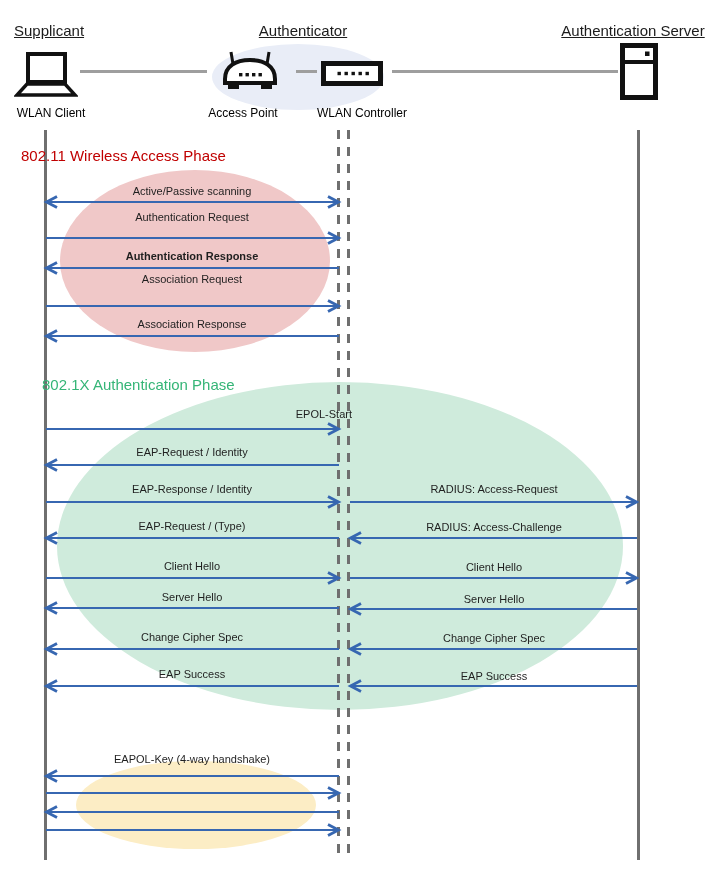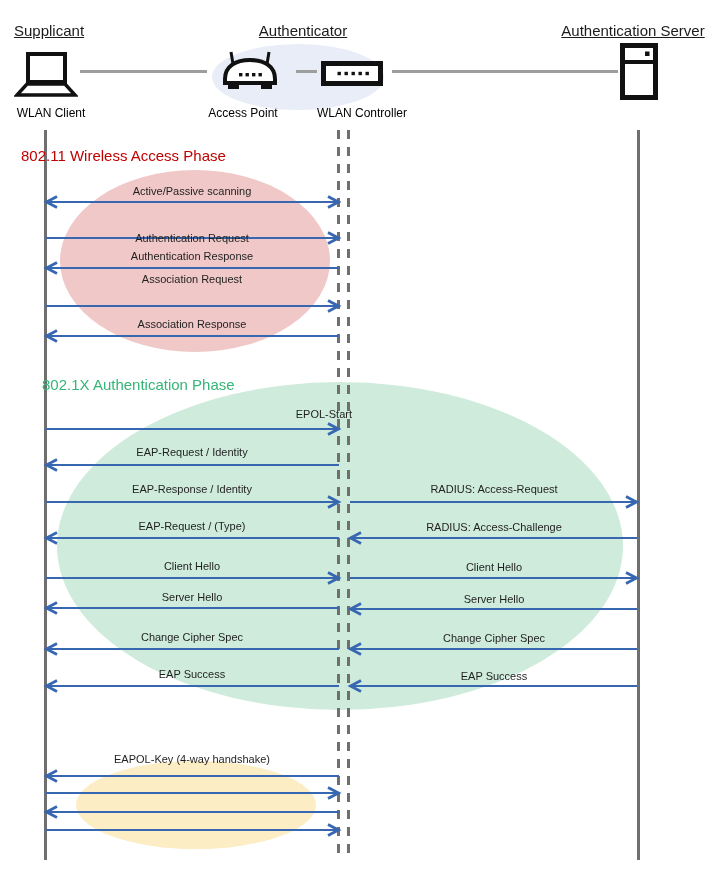--- a/index.html
+++ b/index.html
@@ -133,22 +133,22 @@
       <path d="M 46 793 H 339" stroke="#3767B1" stroke-width="2.2" fill="none"></path>
       <path d="M 328 787.5 L 338.5 793 L 328 798.5 " stroke="#3767B1" stroke-width="2.8" fill="none"></path>
       <path d="M 46 812 H 339" stroke="#3767B1" stroke-width="2.2" fill="none"></path>
       <path d="M 57 806.5 L 46.5 812 L 57 817.5" stroke="#3767B1" stroke-width="2.8" fill="none"></path>
       <path d="M 46 830 H 339" stroke="#3767B1" stroke-width="2.2" fill="none"></path>
       <path d="M 328 824.5 L 338.5 830 L 328 835.5 " stroke="#3767B1" stroke-width="2.8" fill="none"></path>
     </svg>
 
   <div id="label-layer">
       <div class="msg-label" style="left: 32px; top: 182px; color: rgb(31, 31, 31);">Active/Passive scanning</div>
-      <div class="msg-label" style="left: 32px; top: 229px; color: rgb(31, 31, 31);">Authentication Request</div>
-      <div class="msg-label" style="left: 32px; top: 247px; color: rgb(31, 31, 31);">Authentication Response</div>
+      <div class="msg-label" style="left: 32px; top: 208px; color: rgb(31, 31, 31);">Authentication Request</div>
+      <div class="msg-label" style="left: 32px; top: 247px; color: rgb(31, 31, 31); font-weight: bold;">Authentication Response</div>
       <div class="msg-label" style="left: 32px; top: 270px; color: rgb(31, 31, 31);">Association Request</div>
       <div class="msg-label" style="left: 32px; top: 315px; color: rgb(31, 31, 31);">Association Response</div>
       <div class="msg-label" style="left: 32px; top: 405px; color: rgb(31, 31, 31); text-align: right;">EPOL-Start</div>
       <div class="msg-label" style="left: 32px; top: 443px; color: rgb(31, 31, 31);">EAP-Request / Identity</div>
       <div class="msg-label" style="left: 32px; top: 480px; color: rgb(31, 31, 31);">EAP-Response / Identity</div>
       <div class="msg-label" style="left: 334px; top: 480px; color: rgb(31, 31, 31);">RADIUS: Access-Request</div>
       <div class="msg-label" style="left: 32px; top: 517px; color: rgb(31, 31, 31);">EAP-Request / (Type)</div>
       <div class="msg-label" style="left: 334px; top: 518px; color: rgb(31, 31, 31);">RADIUS: Access-Challenge</div>
       <div class="msg-label" style="left: 32px; top: 557px; color: rgb(31, 31, 31);">Client Hello</div>
       <div class="msg-label" style="left: 334px; top: 558px; color: rgb(31, 31, 31);">Client Hello</div>

